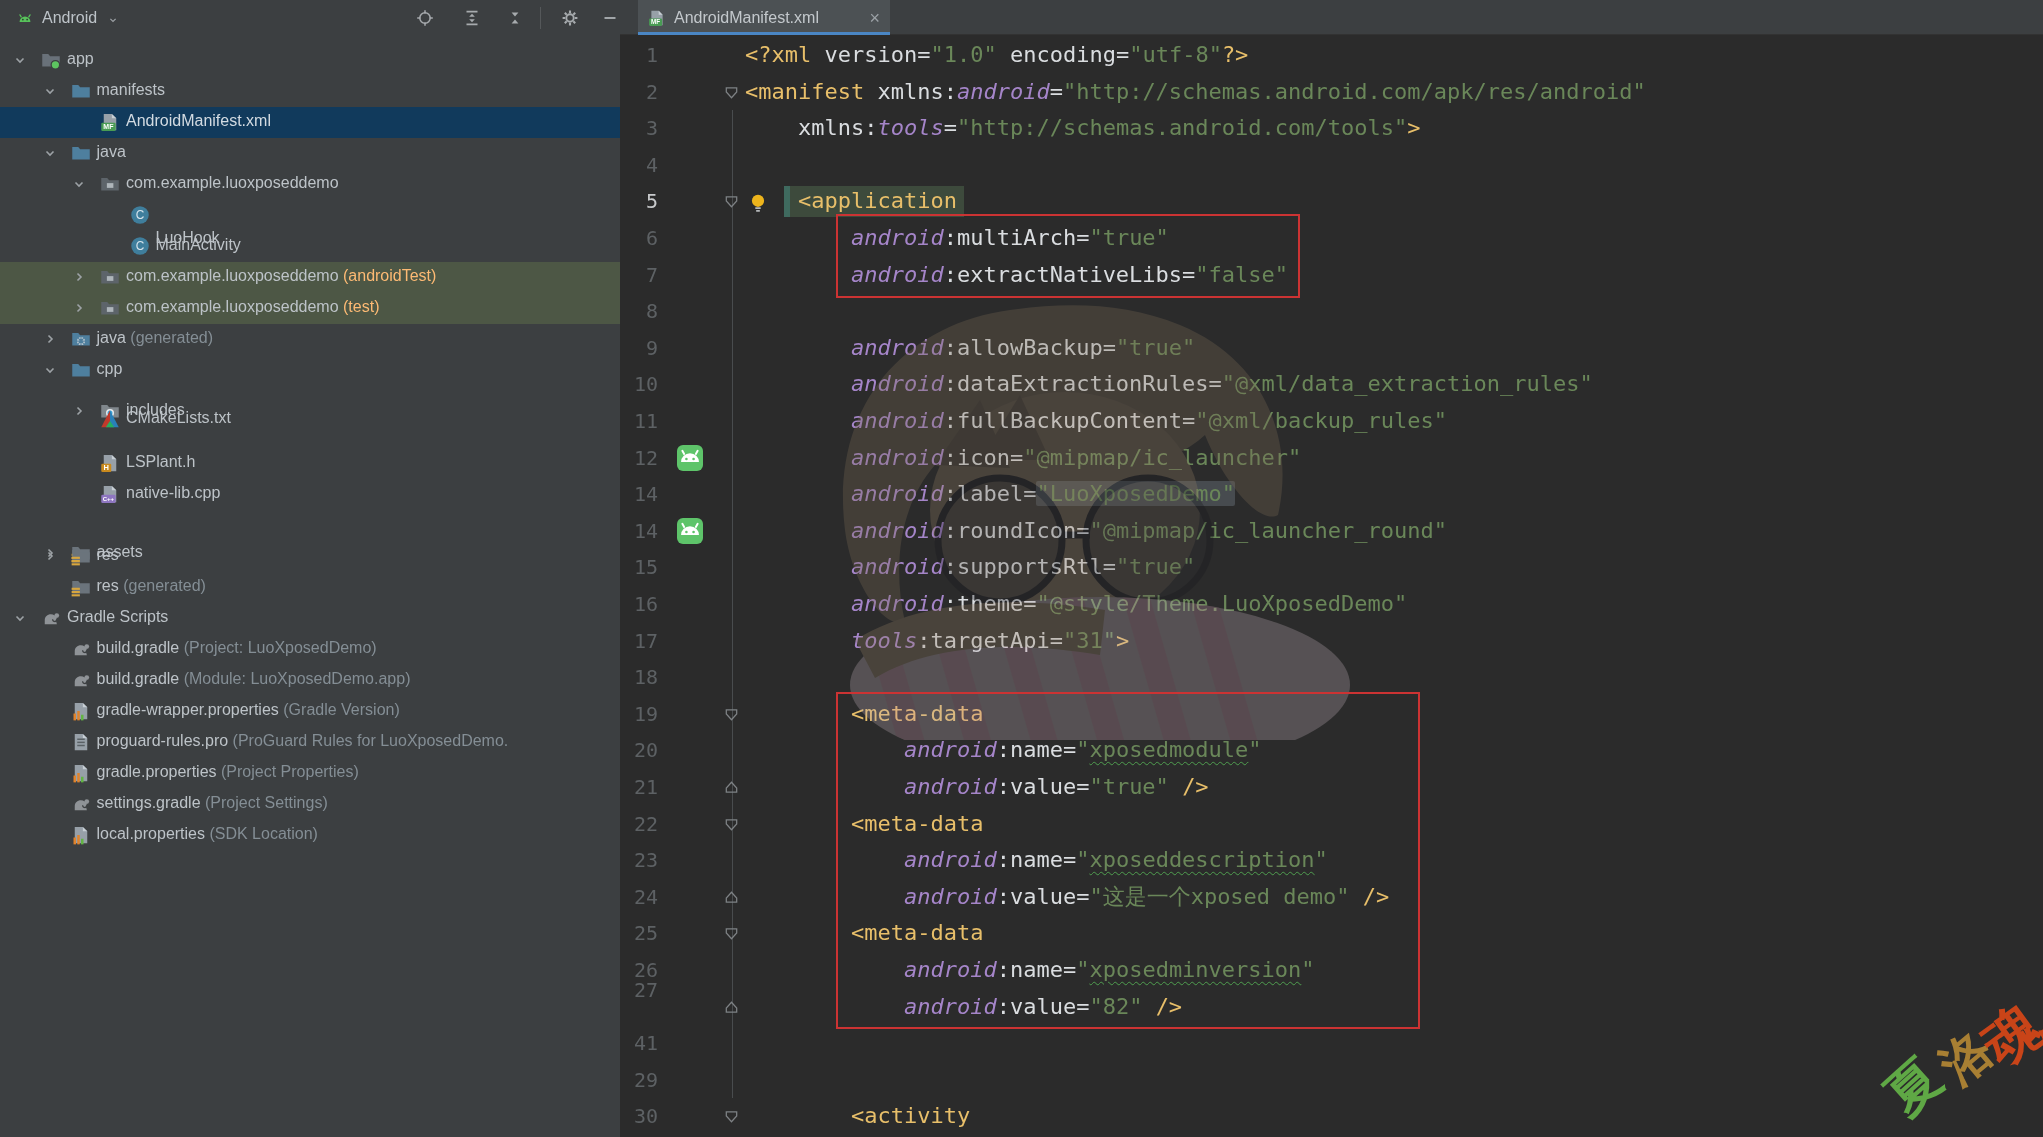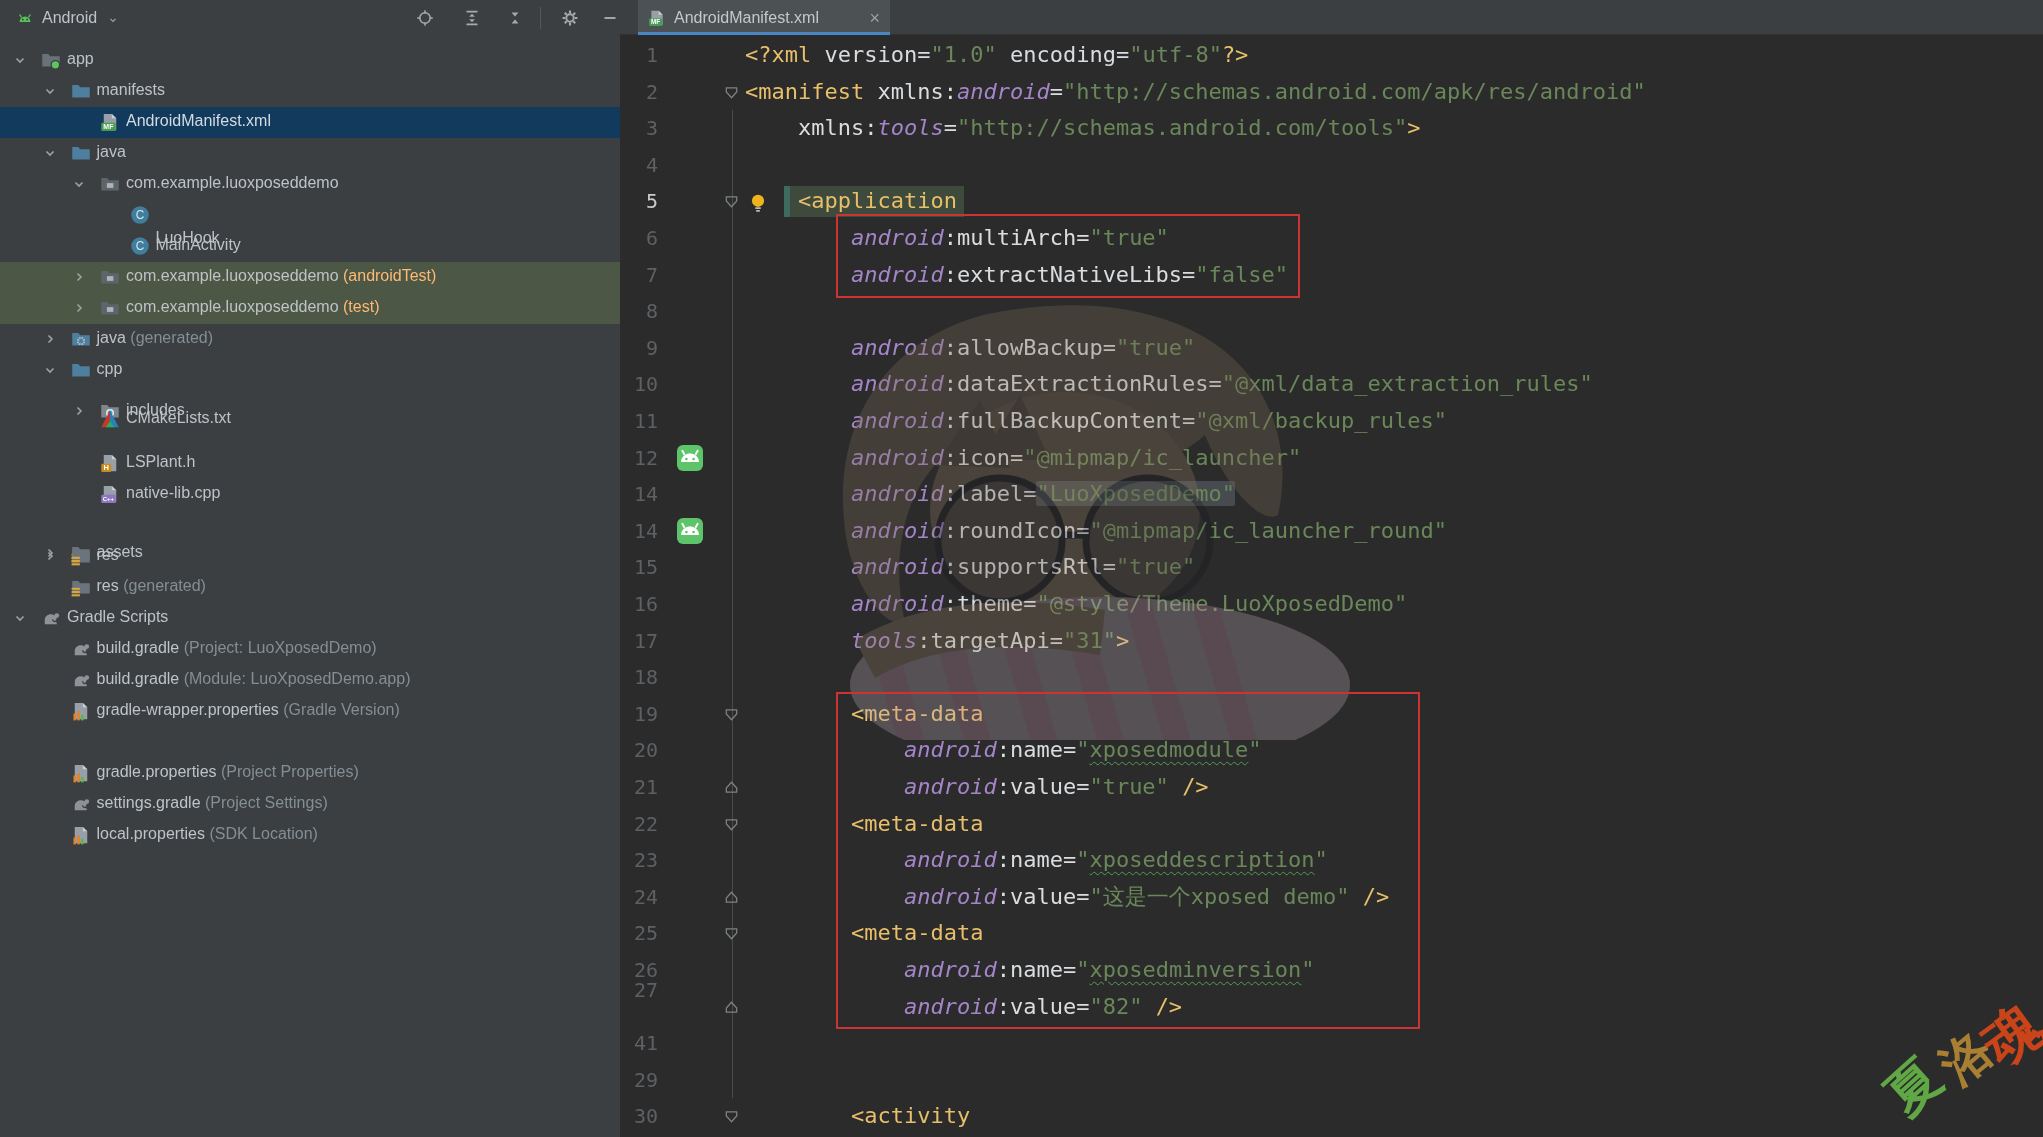--- a/index.html
+++ b/index.html
@@ -304,20 +304,32 @@
       <div class="row" style="top: 696px;">
         <span class="ticon" style="left: 70.5px;"><svg width="100%" height="100%" viewBox="0 0 16 16" xmlns="http://www.w3.org/2000/svg">
             <path d="M3 1.5h6.5L13 5v9.5H3z" fill="#97a0a8"></path>
             <path d="M9.5 1.5 13 5H9.5z" fill="#c8cfd5"></path>
             <rect x="2" y="10" width="2" height="5.5" fill="#e0832c"></rect>
             <rect x="5" y="8" width="2" height="7.5" fill="#e0832c"></rect>
             <rect x="8" y="11" width="2" height="4.5" fill="#62b543"></rect>
           </svg></span>
         <span class="tlabel" style="left: 96.5px;">gradle-wrapper.properties<span class="tsuffix"> (Gradle Version)</span></span>
       </div>
+      <div class="row" style="top: 727px;">
+        <span class="ticon" style="left: 70.5px;"><svg width="100%" height="100%" viewBox="0 0 16 16" xmlns="http://www.w3.org/2000/svg">
+            <path d="M3 1.5h6.5L13 5v9.5H3z" fill="#97a0a8"></path>
+            <path d="M9.5 1.5 13 5H9.5z" fill="#c8cfd5"></path>
+            <g fill="#5a6165">
+              <rect x="5" y="5.2" width="6" height="1.2"></rect>
+              <rect x="5" y="7.7" width="6" height="1.2"></rect>
+              <rect x="5" y="10.2" width="6" height="1.2"></rect>
+            </g>
+          </svg></span>
+        <span class="tlabel" style="left: 96.5px;">proguard-rules.pro<span class="tsuffix"> (ProGuard Rules for LuoXposedDemo.</span></span>
+      </div>
       <div class="row" style="top: 758px;">
         <span class="ticon" style="left: 70.5px;"><svg width="100%" height="100%" viewBox="0 0 16 16" xmlns="http://www.w3.org/2000/svg">
             <path d="M3 1.5h6.5L13 5v9.5H3z" fill="#97a0a8"></path>
             <path d="M9.5 1.5 13 5H9.5z" fill="#c8cfd5"></path>
             <rect x="2" y="10" width="2" height="5.5" fill="#e0832c"></rect>
             <rect x="5" y="8" width="2" height="7.5" fill="#e0832c"></rect>
             <rect x="8" y="11" width="2" height="4.5" fill="#62b543"></rect>
           </svg></span>
         <span class="tlabel" style="left: 96.5px;">gradle.properties<span class="tsuffix"> (Project Properties)</span></span>
       </div>

